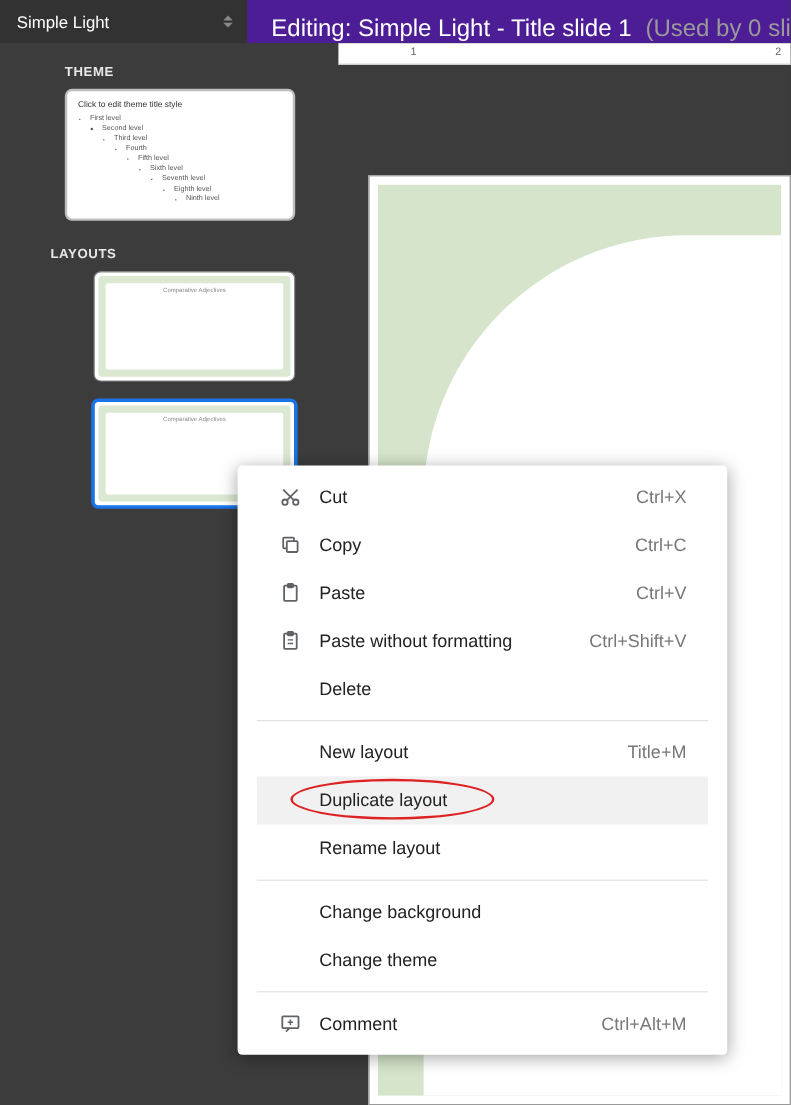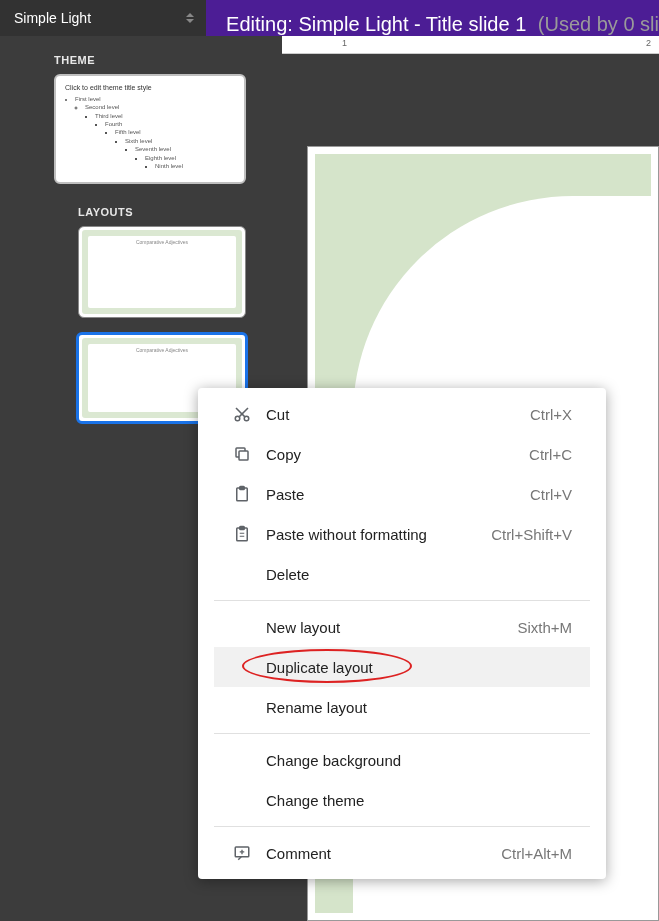--- a/index.html
+++ b/index.html
@@ -98,21 +98,21 @@
       padding: 6px 8px;
       font-size: 6px;
       color: #555;
       line-height: 1.4;
     }
     .theme-thumb .t1 { font-size: 7px; margin-bottom: 2px; color: #333; }
     .theme-thumb ul { list-style: disc; padding-left: 10px; }
     .theme-thumb ul ul { list-style: circle; }
     .theme-thumb ul ul ul { list-style: square; }
     .layouts-section .section-label {
-      margin-left: 78px;
+      margin-left: 42px;
     }
     .layout-thumb {
       margin: 8px 36px 14px 78px;
       border: 1px solid #888;
       border-radius: 6px;
       height: 92px;
       background: #fff;
       overflow: hidden;
       position: relative;
     }
@@ -359,21 +359,21 @@
   </div>
   <div class="menu-item">
     <span class="menu-icon blank"></span>
     <span class="menu-label">Delete</span>
     <span class="menu-shortcut"></span>
   </div>
   <div class="menu-sep"></div>
   <div class="menu-item">
     <span class="menu-icon blank"></span>
     <span class="menu-label">New layout</span>
-    <span class="menu-shortcut">Sixth+M</span>
+    <span class="menu-shortcut">Title+M</span>
   </div>
   <div class="menu-item hover" style="position:relative;">
     <span class="menu-icon blank"></span>
     <span class="menu-label">Duplicate layout</span>
     <span class="menu-shortcut"></span>
     <div class="highlight-ellipse" style="left:28px; top:2px; width:170px; height:34px;"></div>
   </div>
   <div class="menu-item">
     <span class="menu-icon blank"></span>
     <span class="menu-label">Rename layout</span>

